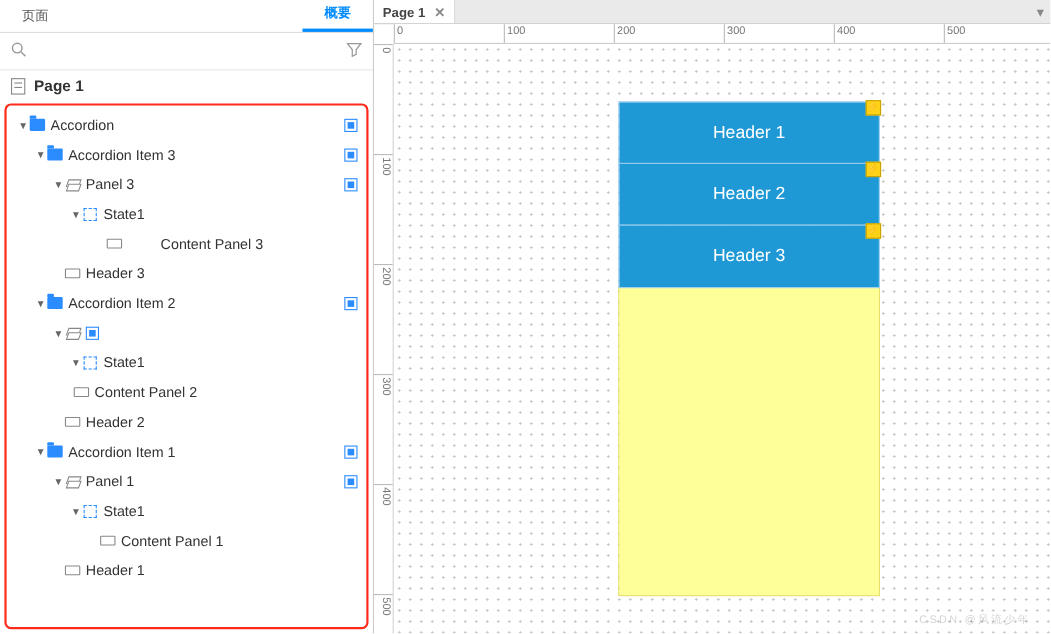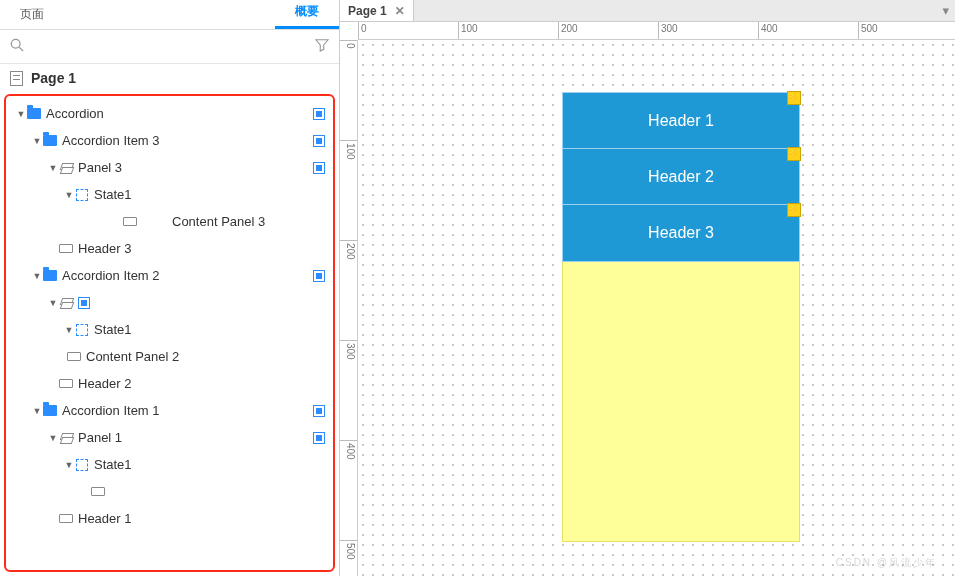--- a/index.html
+++ b/index.html
@@ -111,21 +111,21 @@
             <span class="dot"></span>
           </span>
         </div>
         <div class="tree-row" style="padding-left: 58px;">
           <span class="tw-caret">▼</span>
           <span class="tw-icon">
             <span class="ic-state"></span>
           </span>
           <span class="tw-label">State1</span>
         </div>
-        <div class="tree-row" style="padding-left: 76px; gap: 30px;">
+        <div class="tree-row" style="padding-left: 50px; gap: 30px;">
           <span class="tw-caret"></span>
           <span class="tw-icon">
             <span class="ic-rect"></span>
           </span>
           <span class="tw-label">Content Panel 3</span>
         </div>
         <div class="tree-row" style="padding-left: 42px;">
           <span class="tw-caret"></span>
           <span class="tw-icon">
             <span class="ic-rect"></span>
@@ -197,20 +197,21 @@
           <span class="tw-icon">
             <span class="ic-state"></span>
           </span>
           <span class="tw-label">State1</span>
         </div>
         <div class="tree-row" style="padding-left: 74px;">
           <span class="tw-caret"></span>
           <span class="tw-icon">
             <span class="ic-rect"></span>
           </span>
+          <span class="tw-label">Content Panel 1</span>
         </div>
         <div class="tree-row" style="padding-left: 42px;">
           <span class="tw-caret"></span>
           <span class="tw-icon">
             <span class="ic-rect"></span>
           </span>
           <span class="tw-label">Header 1</span>
         </div>
       </div>
   </div>

